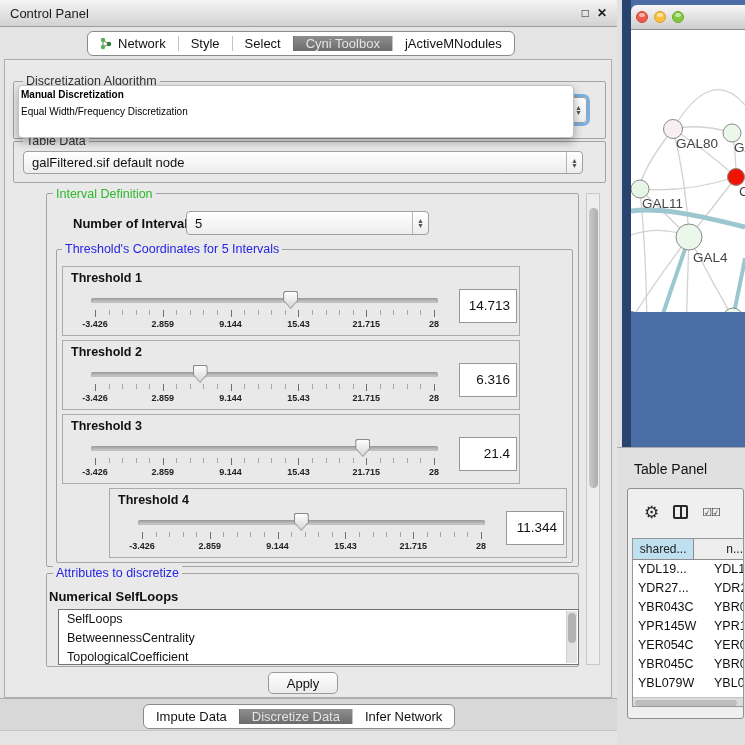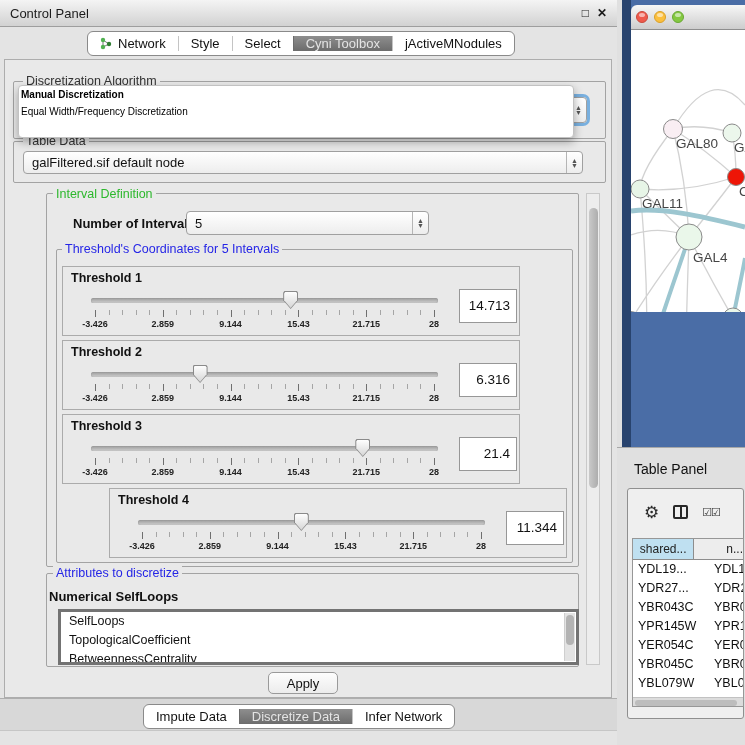--- a/index.html
+++ b/index.html
@@ -58,21 +58,21 @@
   .thumb-inner { position:absolute; inset:1px; background:linear-gradient(#fefefe,#d6d6d6);
     clip-path:polygon(8% 0,92% 0,100% 10%,100% 52%,50% 100%,0 52%,0 10%); }
   .tick { position:absolute; top:43px; width:1px; height:5px; background:#a5a5a5; }
   .tick.major { height:7px; background:#6f6f6f; }
   .tick-lab { position:absolute; top:52px; width:44px; margin-left:-22px; text-align:center;
     font-size:9px; font-weight:bold; color:#222; }
   .th-value { position:absolute; left:396px; top:22px; width:58px; height:34px; background:#fff;
     border:1px solid #979797; font-size:13.5px; color:#111; text-align:right;
     line-height:32px; padding-right:6px; }
 
-  .list-box { position:absolute; background:#fff; border:3px solid #737373; overflow:hidden; }
+  .list-box { position:absolute; background:#fff; border:1px solid #737373; overflow:hidden; }
   .list-item { font-size:12.5px; color:#111; line-height:19px; padding-left:8px; white-space:nowrap; }
   .mini-scroll { position:absolute; top:1px; right:1px; width:11px; bottom:1px; background:#e3e3e3; border-left:1px solid #cfcfcf; }
   .mini-scroll .thumb { position:absolute; left:1px; top:2px; width:8px; height:30px; background:#b3b3b3; border-radius:4px; }
 
   .v-scrollbar { position:absolute; left:581px; top:133px; width:14px; height:472px;
     background:#ededed; border:1px solid #c9c9c9; }
   .v-scrollbar .thumb { position:absolute; left:1.5px; top:14px; width:9px; height:280px;
     background:linear-gradient(90deg,#c9c9c9,#adadad); border-radius:5px; }
 
   .apply-btn { position:absolute; left:263px; top:612px; width:70px; height:22px;
@@ -373,22 +373,22 @@
             <div class="tick-lab" style="left: 371px;">28</div>
           </div>
 </div>
 
       <fieldset class="group" style="left:41px; top:513px; width:533px; height:94px;"></fieldset>
       <span class="group-label lbl-blue" style="left:48px; top:506px;">Attributes to discretize</span>
       <span class="abs bold-label" style="left:44px; top:529px;">Numerical SelfLoops</span>
       <div class="list-box" style="left:53px; top:549px; width:521px; height:56px;">
         <div>
             <div class="list-item">SelfLoops</div>
+            <div class="list-item">BetweennessCentrality</div>
             <div class="list-item">TopologicalCoefficient</div>
-            <div class="list-item">BetweennessCentrality</div>
           </div>
         <div class="mini-scroll">
             <div class="thumb"></div>
           </div>
       </div>
 
       <div class="v-scrollbar">
           <div class="thumb"></div>
         </div>
 

